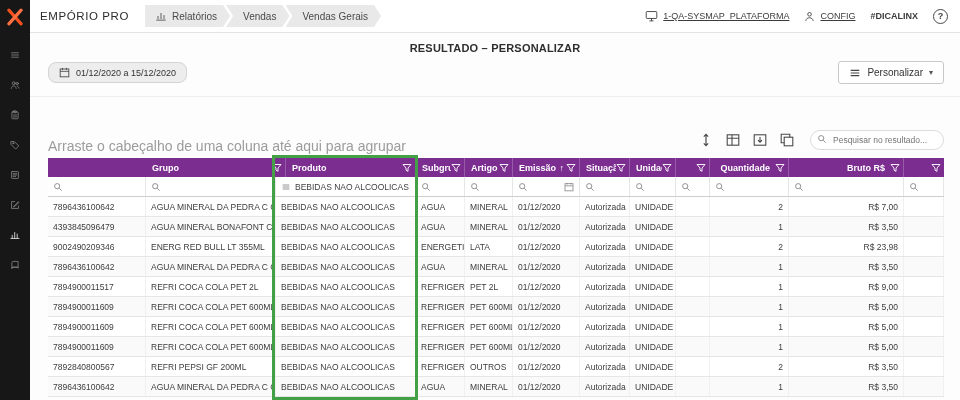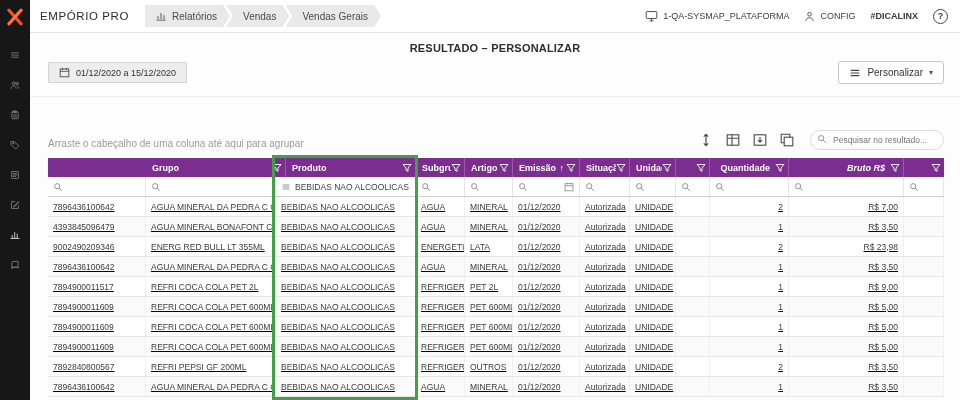--- a/index.html
+++ b/index.html
@@ -19,40 +19,40 @@
   .topbar { position:absolute; left:30px; top:0; width:930px; height:33px; background:#ffffff;
             border-bottom:1px solid #e3e3e3; display:flex; align-items:center; padding:0 12px 0 10px; }
   .brand { font-size:11.5px; font-weight:normal; color:#2b2b2b; letter-spacing:.6px; margin-right:16px; white-space:nowrap; }
   .crumbs { display:flex; align-items:center; }
   .crumb { position:relative; background:#e9e9e9; color:#4a4a4a; font-size:10px; height:22px;
            display:flex; align-items:center; gap:5px; padding:0 13px 0 17px; cursor:pointer;
            clip-path:polygon(0 0, calc(100% - 7px) 0, 100% 50%, calc(100% - 7px) 100%, 0 100%, 7px 50%); margin-left:-4px; }
   .crumb.first { clip-path:polygon(0 0, calc(100% - 7px) 0, 100% 50%, calc(100% - 7px) 100%, 0 100%); padding-left:10px; margin-left:0; }
   .crumb svg { width:12px; height:12px; }
   .top-right { margin-left:auto; display:flex; align-items:center; gap:15px; color:#3c3c3c; }
-  .station, .config { display:flex; align-items:center; gap:5px; font-size:9px; cursor:pointer; white-space:nowrap; }
+  .station, .config { display:flex; align-items:center; gap:5px; font-size:9px; cursor:pointer; white-space:nowrap;text-decoration:underline; }
   .station svg { width:13px; height:12px; } .config svg { width:11px; height:11px; }
   .dica { font-size:9px; font-weight:bold; cursor:pointer; }
   .help { width:15px; height:15px; border:1.4px solid #4a4a4a; border-radius:50%; font-size:9px; font-weight:bold;
           display:flex; align-items:center; justify-content:center; cursor:pointer; }
 
   
   .content { position:absolute; left:30px; top:34px; width:930px; height:366px; background:#fdfdfd; }
   .page-title { text-align:center; font-size:11px; font-weight:bold; color:#2e2e2e; padding-top:8px; letter-spacing:.2px; }
   .date-chip { position:absolute; top:28px; left:18px; height:21px; display:flex; align-items:center; gap:6px;
-               background:#ededed; border:1px solid #d4d4d4; border-radius:1px; padding:0 10px;
+               background:#ededed; border:1px solid #d4d4d4; border-radius:8px; padding:0 10px;
                font-size:9px; color:#333; cursor:pointer; }
   .date-chip svg { width:11px; height:11px; color:#444; }
   .personalize { position:absolute; top:27px; right:16px; height:23px; display:flex; align-items:center; gap:6px;
                  background:#fff; border:1px solid #c9c9c9; border-radius:3px; padding:0 10px;
                  font-size:10px; color:#333; cursor:pointer; font-family:inherit; }
   .personalize svg { width:12px; height:12px; }
   .personalize .caret { font-size:8px; color:#555; }
   .divider { position:absolute; top:62px; left:0; width:930px; border-top:1px solid #efefef; }
-  .hint { position:absolute; top:104px; left:18px; font-size:10px; color:#9c9c9c; }
+  .hint { position:absolute; top:104px; left:18px; font-size:14px; color:#9c9c9c; }
 
   .toolbar { position:absolute; top:95px; right:16px; display:flex; align-items:center; gap:7px; }
   .tbtn { width:20px; height:20px; background:none; border:none; color:#4a4a4a; cursor:pointer;
           display:flex; align-items:center; justify-content:center; }
   .tbtn svg { width:16px; height:16px; }
   .searchwrap { position:relative; margin-left:6px; }
   .searchwrap .mag-in { position:absolute; left:7px; top:5px; width:10px; height:10px; color:#8a8a8a; pointer-events:none; }
   .search { width:134px; height:20px; border:1px solid #dcdcdc; border-radius:10px; background:#fff;
             font-size:8.5px; color:#444; padding:0 8px 0 22px; font-family:inherit; outline:none; }
 
@@ -68,21 +68,21 @@
   .icw { display:flex; align-items:center; }
   .icw svg { width:10px; height:10px; }
 
   .t-filter { display:flex; height:20px; background:#fff; border-bottom:1px solid #cfcfcf; }
   .tf { display:flex; align-items:center; gap:4px; padding:0 5px; border-right:1px solid #e6e6e6;
         color:#8a8a8a; overflow:hidden; white-space:nowrap; cursor:text; }
   .tf svg { width:10px; height:10px; flex:none; }
   .fv { color:#3f3f3f; font-size:8.5px; }
   .sp { flex:1; }
 
-  .tr { display:flex; height:20px; background:#fff; border-bottom:1px solid #e6e6e6; cursor:pointer;text-decoration:underline; }
+  .tr { display:flex; height:20px; background:#fff; border-bottom:1px solid #e6e6e6; cursor:pointer; }
   .tr:nth-child(even) { background:#fafafa; }
   .td { display:flex; align-items:center; padding:0 5px; font-size:8.5px; color:#3c3c3c;
         border-right:1px solid #f0f0f0; overflow:hidden; white-space:nowrap; }
   .td.right { justify-content:flex-end; }
 
   .green-overlay { position:absolute; left:224px; top:-3px; width:146px; height:245px;
                    border:3px solid #43A047; pointer-events:none; }
 </style>
 </head>
 <body>
@@ -365,21 +365,21 @@
           </span>
         </div>
         <div class="th right" style="width: 79px;">
           <span class="th-label">Quantidade</span>
           <span class="icw">
             <svg viewBox="0 0 12 12">
               <path d="M1.2 1.8h9.6L7.2 6v4L4.8 8.6V6z" fill="none" stroke="currentColor" stroke-width="1.1" stroke-linejoin="round"></path>
             </svg>
           </span>
         </div>
-        <div class="th right" style="width: 115px; font-style: italic;">
+        <div class="th right" style="width: 115px;">
           <span class="th-label">Bruto R$</span>
           <span class="icw">
             <svg viewBox="0 0 12 12">
               <path d="M1.2 1.8h9.6L7.2 6v4L4.8 8.6V6z" fill="none" stroke="currentColor" stroke-width="1.1" stroke-linejoin="round"></path>
             </svg>
           </span>
         </div>
         <div class="th" style="width: 40px;">
           <span class="th-label"></span>
           <span class="icw">

